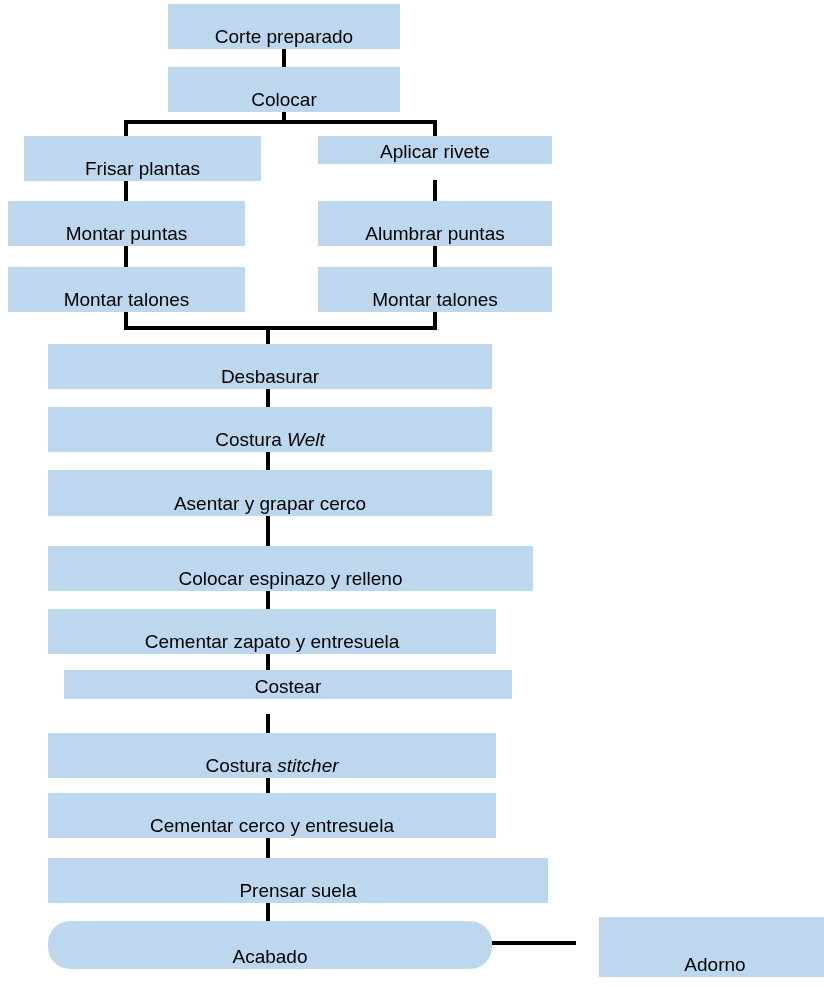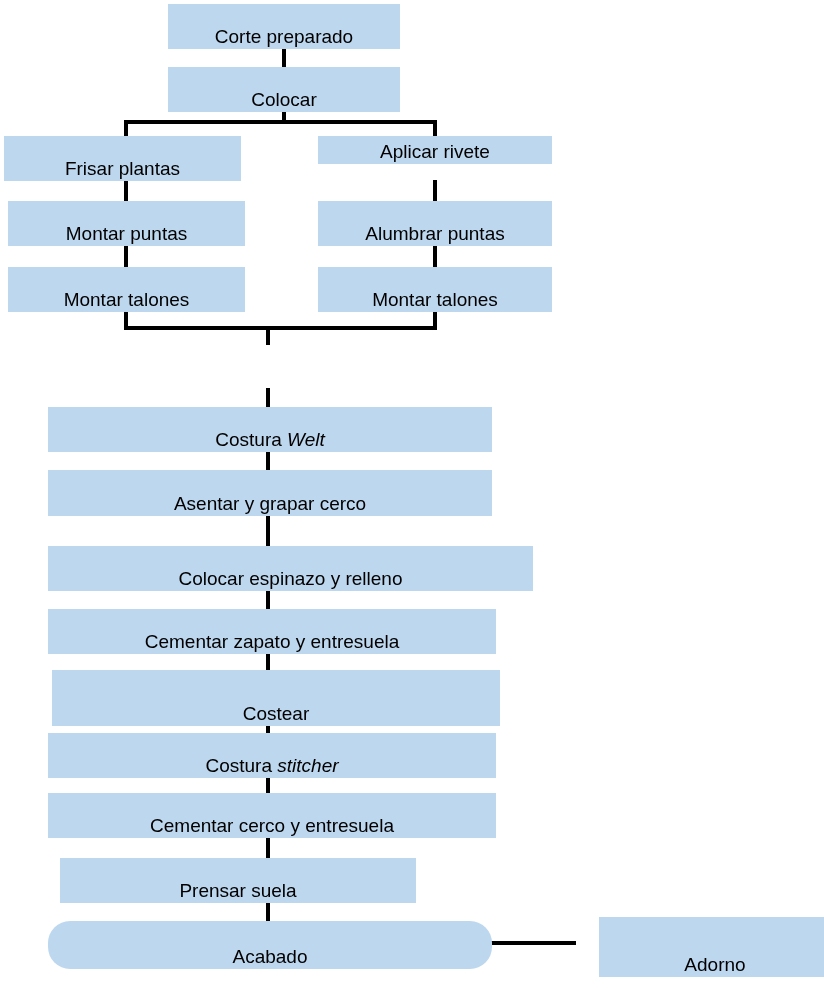--- a/index.html
+++ b/index.html
@@ -65,21 +65,21 @@
   <div class="line" style="left:490px; top:941px; width:86px; height:4px;"></div>
 
   <div class="node" style="left:168px; top:4px; width:232px; height:45px;">
     <span>Corte preparado</span>
   </div>
 
   <div class="node" style="left:168px; top:67px; width:232px; height:45px;">
     <span>Colocar</span>
   </div>
 
-  <div class="node" style="left:4px; top:136px; width:237px; height:45px;">
+  <div class="node" style="left:24px; top:136px; width:237px; height:45px;">
     <span>Frisar plantas</span>
   </div>
 
   <div class="node" style="left:318px; top:136px; width:234px; height:28px;">
     <span>Aplicar rivete</span>
   </div>
 
   <div class="node" style="left:8px; top:201px; width:237px; height:45px;">
     <span>Montar puntas</span>
   </div>
@@ -89,50 +89,53 @@
   </div>
 
   <div class="node" style="left:8px; top:267px; width:237px; height:45px;">
     <span>Montar talones</span>
   </div>
 
   <div class="node" style="left:318px; top:267px; width:234px; height:45px;">
     <span>Montar talones</span>
   </div>
 
+  <div class="node" style="left:48px; top:344px; width:444px; height:45px;">
+    <span>Desbasurar</span>
+  </div>
 
   <div class="node" style="left:48px; top:407px; width:444px; height:45px;">
     <span>Costura</span>&nbsp;<i>Welt</i>
   </div>
 
   <div class="node" style="left:48px; top:470px; width:444px; height:46px;">
     <span>Asentar y grapar cerco</span>
   </div>
 
   <div class="node" style="left:48px; top:546px; width:485px; height:45px;">
     <span>Colocar espinazo y relleno</span>
   </div>
 
   <div class="node" style="left:48px; top:609px; width:448px; height:45px;">
     <span>Cementar zapato y entresuela</span>
   </div>
 
-  <div class="node" style="left:52px; top:670px; width:448px; height:56px;">
+  <div class="node" style="left:64px; top:670px; width:448px; height:29px;">
     <span>Costear</span>
   </div>
 
   <div class="node" style="left:48px; top:733px; width:448px; height:45px;">
     <span>Costura</span>&nbsp;<i>stitcher</i>
   </div>
 
   <div class="node" style="left:48px; top:793px; width:448px; height:45px;">
     <span>Cementar cerco y entresuela</span>
   </div>
 
-  <div class="node" style="left:60px; top:858px; width:356px; height:45px;">
+  <div class="node" style="left:48px; top:858px; width:500px; height:45px;">
     <span>Prensar suela</span>
   </div>
 
   <div class="node" style="left:48px; top:921px; width:444px; height:48px;border-radius:22px;">
     <span>Acabado</span>
   </div>
 
   <div class="node" style="left:575px; top:917px; width:232px; height:60px;margin-left:24px;">
     <span>Adorno</span>
   </div>

